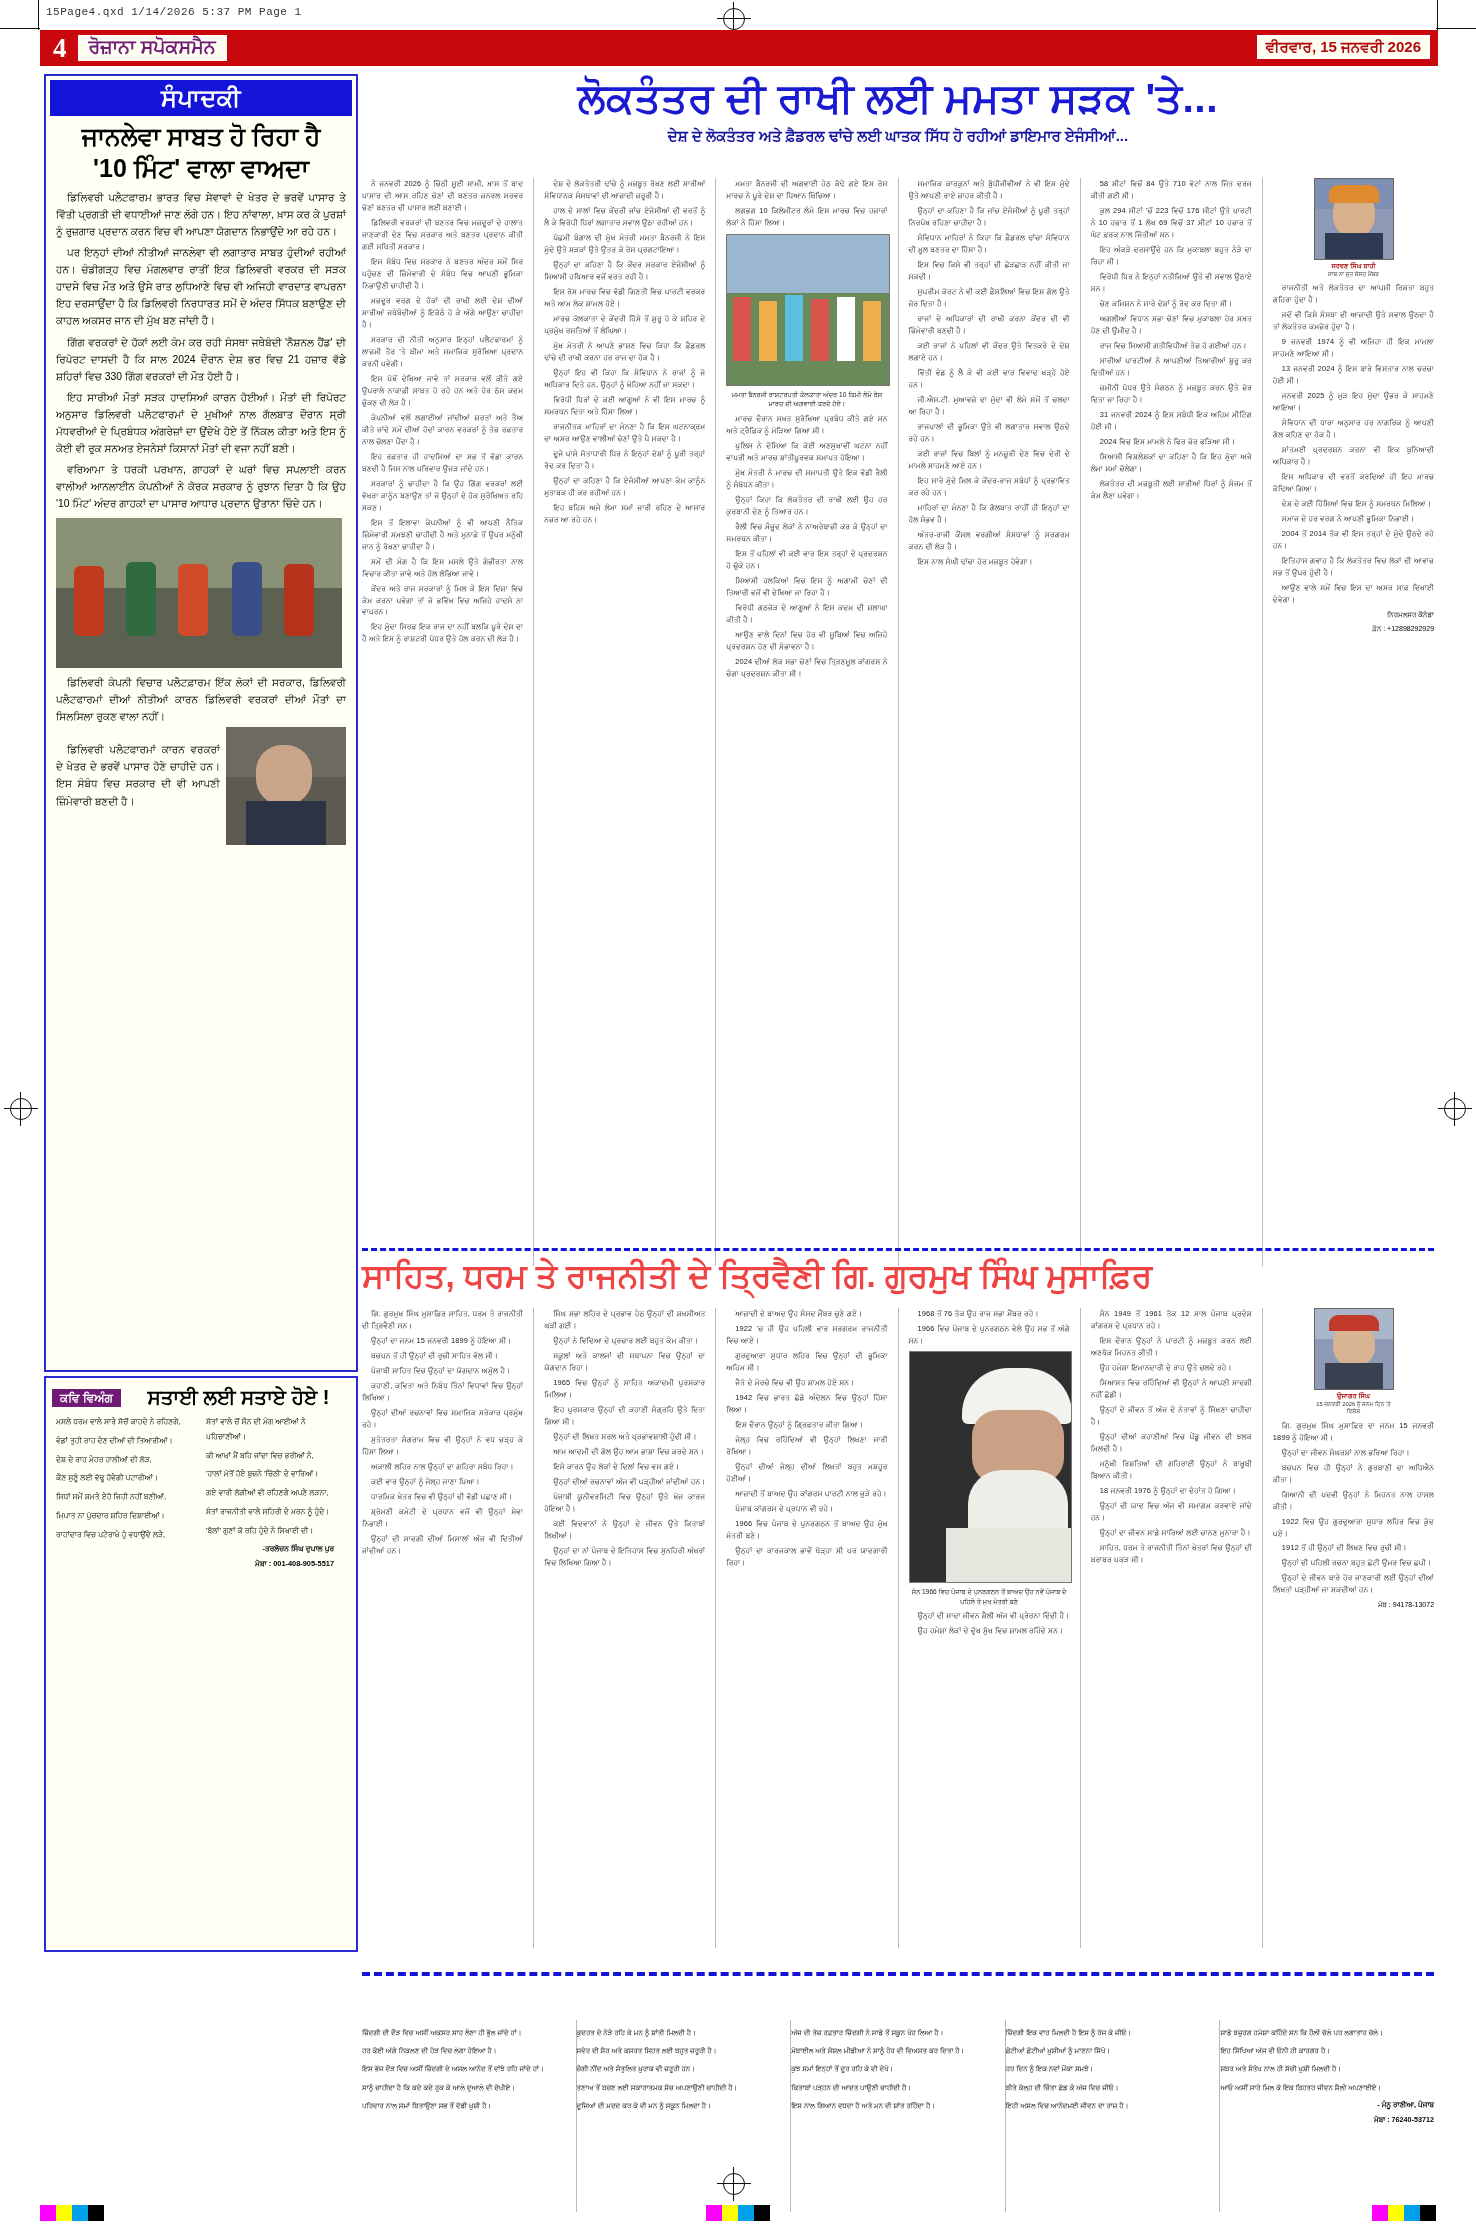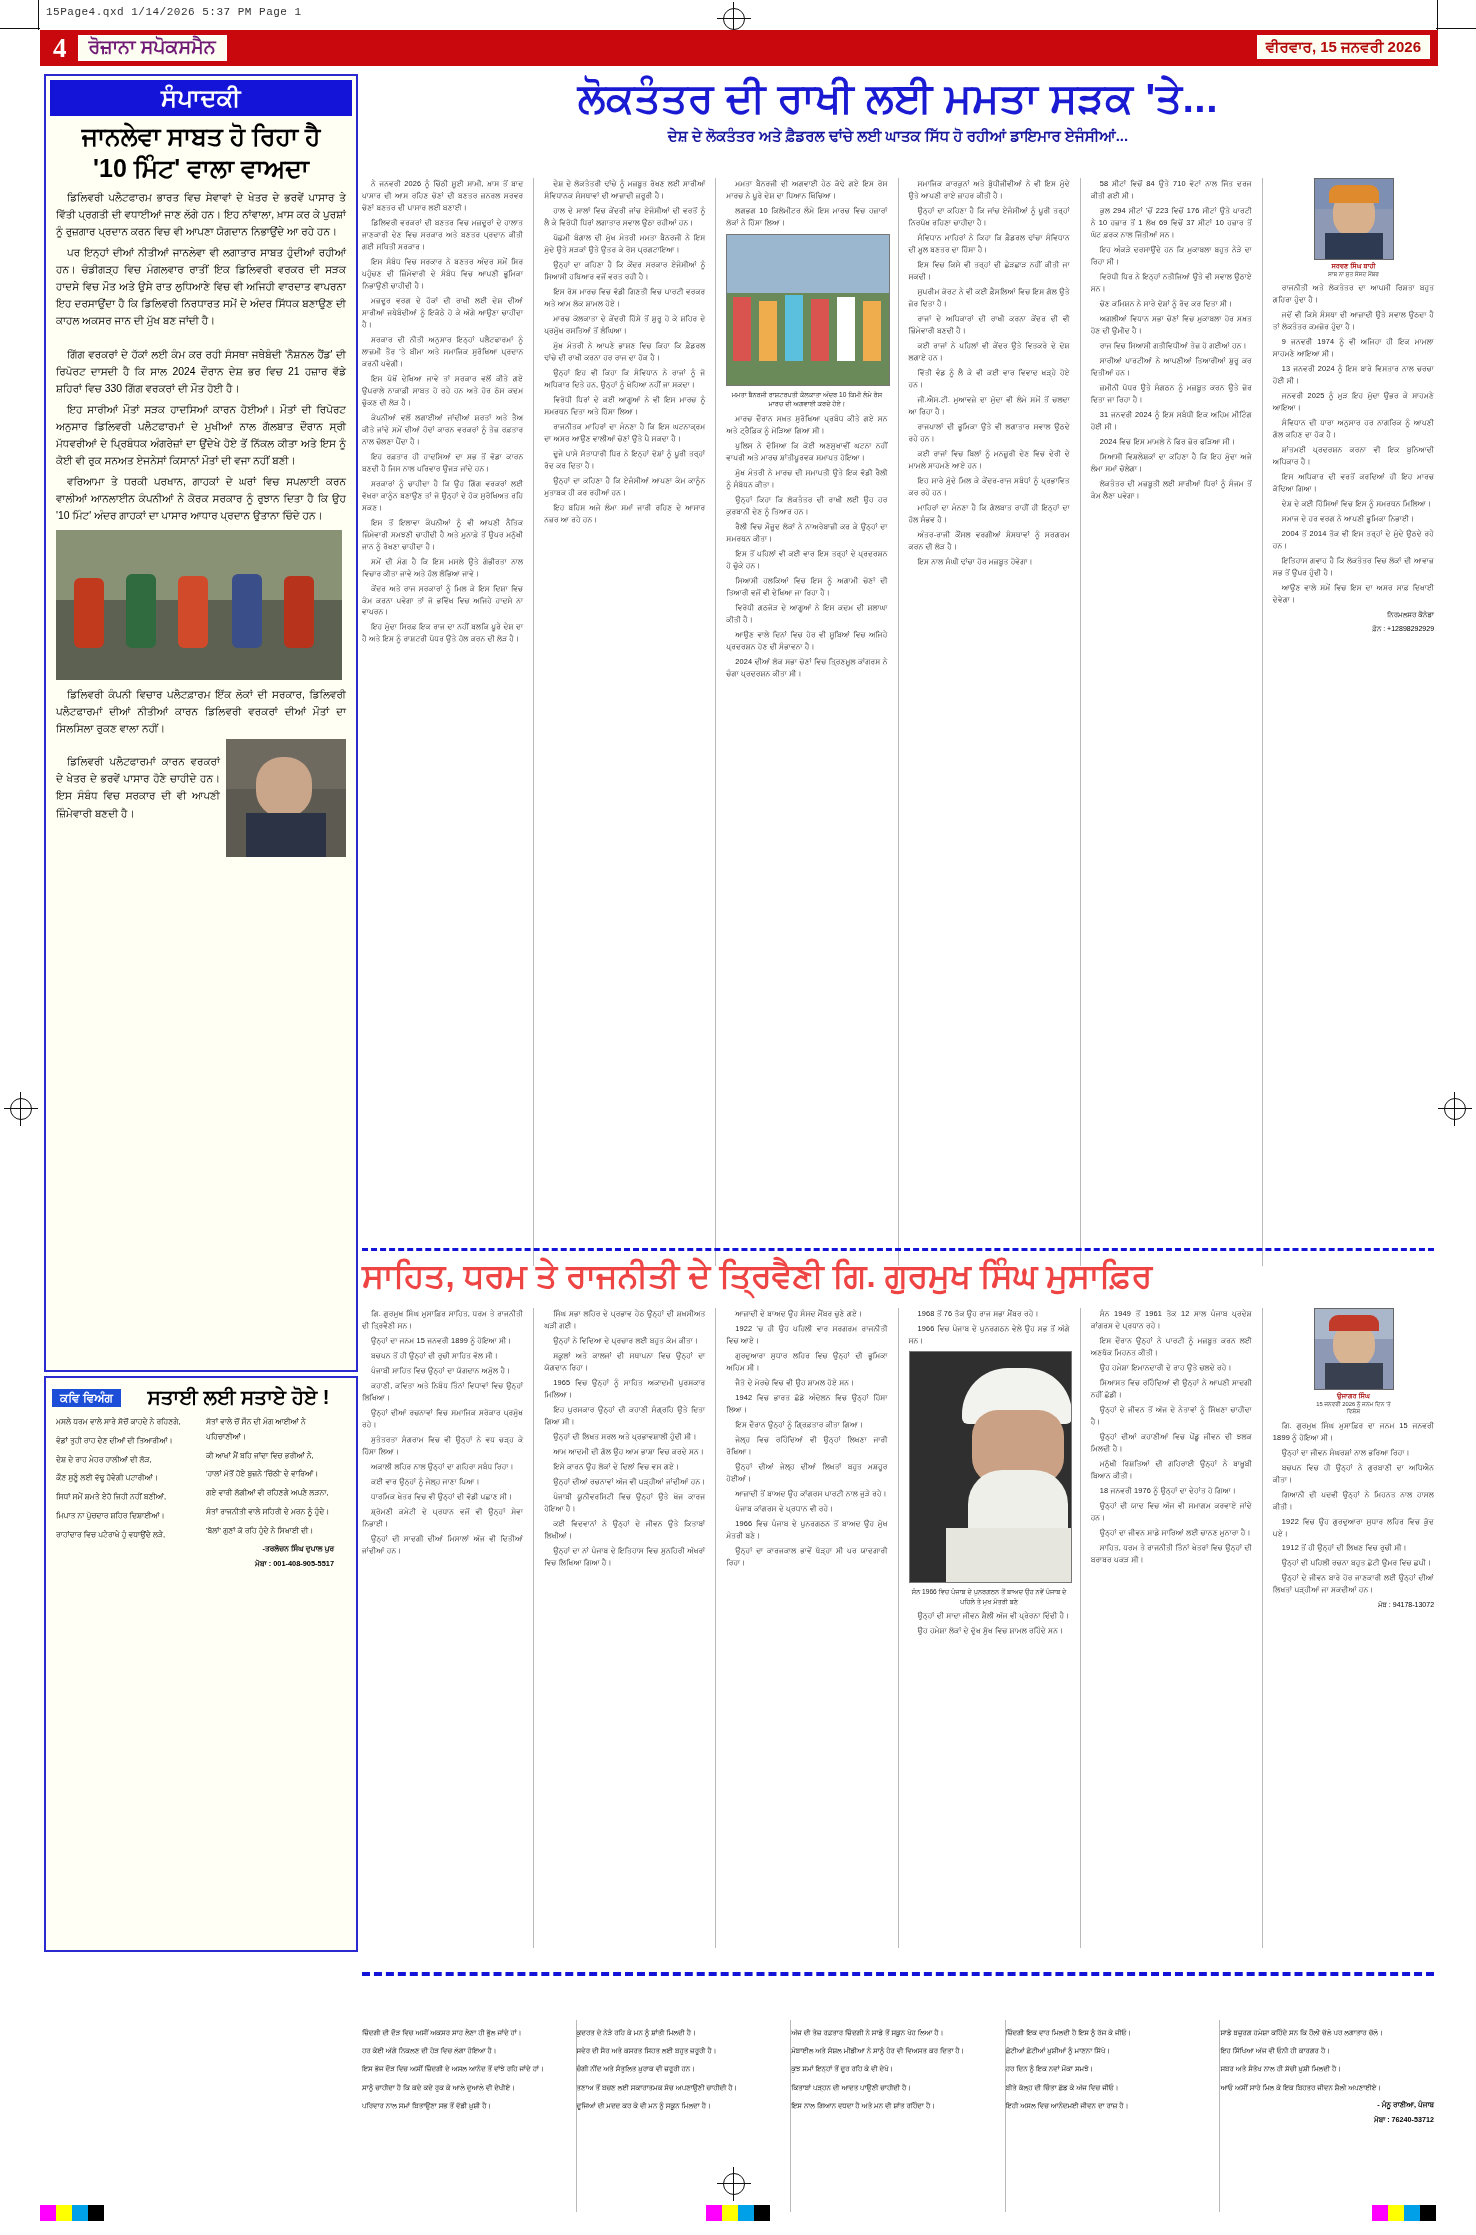--- a/index.html
+++ b/index.html
@@ -71,21 +71,21 @@
   .dashrule{height:0;border-top:3px dashed #1414d8;margin:6px 0;}
 
   
   .art2head{position:absolute;left:322px;top:1228px;width:1072px;text-align:left;font-size:33px;font-weight:bold;line-height:1.1;color:#ef4444;}
   .art2{position:absolute;left:322px;top:1278px;width:1072px;height:640px;}
   .a2photo{width:100%;height:230px;background:#3a3a3a;border:1px solid #777;margin:4px 0;position:relative;overflow:hidden;}
 
   
   .poembox{position:absolute;left:4px;top:1346px;width:310px;height:572px;border:2px solid #2a2ad0;background:#fffff6;}
   .poemtaghead{display:flex;align-items:center;gap:6px;margin:8px 6px 2px;}
-  .poemtag{background:#1d4ed8;color:#fff;font-size:12px;font-weight:bold;padding:2px 8px;white-space:nowrap;}
+  .poemtag{background:#701a75;color:#fff;font-size:12px;font-weight:bold;padding:2px 8px;white-space:nowrap;}
   .poemtitle{font-size:20px;font-weight:bold;flex:1;text-align:center;}
   .poemcols{display:flex;gap:10px;margin:6px 10px;}
   .poemcol{flex:1;font-size:7.6px;line-height:1.95;text-align:left;}
   .poemcol p{margin:0 0 4px 0;}
   .poemsign{font-size:7.4px;text-align:right;font-weight:bold;margin:4px 12px 0;line-height:1.5;}
 
   
   .letterband{position:absolute;left:322px;top:1942px;width:1072px;}
   .lb-dash{height:0;border-top:4px dashed #1414d8;margin-bottom:4px;}
   .lb-bar{position:relative;height:34px;background:#1414d8;display:flex;align-items:center;justify-content:center;margin:0 110px;}
@@ -135,21 +135,21 @@
   <div class="edbox">
     <div class="edbanner">
       <span>ਸੰਪਾਦਕੀ</span>
     </div>
     <div class="edhead">ਜਾਨਲੇਵਾ ਸਾਬਤ ਹੋ ਰਿਹਾ ਹੈ</div>
     <div class="edhead" style="margin-top:0;">'10 ਮਿੰਟ' ਵਾਲਾ ਵਾਅਦਾ</div>
 
     <div class="edbody">
       <div class="lead" style="text-indent:11px;">ਡਿਲਿਵਰੀ ਪਲੈਟਫਾਰਮ ਭਾਰਤ ਵਿਚ ਸੇਵਾਵਾਂ ਦੇ ਖੇਤਰ ਦੇ ਭਰਵੇਂ ਪਾਸਾਰ ਤੇ ਵਿੱਤੀ ਪ੍ਰਗਤੀ ਦੀ ਵਧਾਈਆਂ ਜਾਣ ਲੱਗੇ ਹਨ। ਇਹ ਨਾਂਵਾਲਾ, ਖ਼ਾਸ ਕਰ ਕੇ ਪੁਰਸ਼ਾਂ ਨੂੰ ਰੁਜ਼ਗਾਰ ਪ੍ਰਦਾਨ ਕਰਨ ਵਿਚ ਵੀ ਆਪਣਾ ਯੋਗਦਾਨ ਨਿਭਾਉਂਦੇ ਆ ਰਹੇ ਹਨ।</div>
       <div class="lead" style="text-indent:11px;margin-top:4px;">ਪਰ ਇਨ੍ਹਾਂ ਦੀਆਂ ਨੀਤੀਆਂ ਜਾਨਲੇਵਾ ਵੀ ਲਗਾਤਾਰ ਸਾਬਤ ਹੁੰਦੀਆਂ ਰਹੀਆਂ ਹਨ। ਚੰਡੀਗੜ੍ਹ ਵਿਚ ਮੰਗਲਵਾਰ ਰਾਤੀਂ ਇਕ ਡਿਲਿਵਰੀ ਵਰਕਰ ਦੀ ਸੜਕ ਹਾਦਸੇ ਵਿਚ ਮੌਤ ਅਤੇ ਉਸੇ ਰਾਤ ਲੁਧਿਆਣੇ ਵਿਚ ਵੀ ਅਜਿਹੀ ਵਾਰਦਾਤ ਵਾਪਰਨਾ ਇਹ ਦਰਸਾਉਂਦਾ ਹੈ ਕਿ ਡਿਲਿਵਰੀ ਨਿਰਧਾਰਤ ਸਮੇਂ ਦੇ ਅੰਦਰ ਸਿੱਧਕ ਬਣਾਉਣ ਦੀ ਕਾਹਲ ਅਕਸਰ ਜਾਨ ਦੀ ਮੁੱਖ ਬਣ ਜਾਂਦੀ ਹੈ।</div>
-      <div class="lead" style="text-indent:11px;margin-top:16px;">ਗਿੱਗ ਵਰਕਰਾਂ ਦੇ ਹੱਕਾਂ ਲਈ ਕੰਮ ਕਰ ਰਹੀ ਸੰਸਥਾ ਜਥੇਬੰਦੀ 'ਨੈਸ਼ਨਲ ਹੈਂਡ' ਦੀ ਰਿਪੋਰਟ ਦਾਸਦੀ ਹੈ ਕਿ ਸਾਲ 2024 ਦੌਰਾਨ ਦੇਸ਼ ਭਰ ਵਿਚ 21 ਹਜ਼ਾਰ ਵੱਡੇ ਸ਼ਹਿਰਾਂ ਵਿਚ 330 ਗਿੱਗ ਵਰਕਰਾਂ ਦੀ ਮੌਤ ਹੋਈ ਹੈ।</div>
+      <div class="lead" style="text-indent:11px;margin-top:4px;">ਗਿੱਗ ਵਰਕਰਾਂ ਦੇ ਹੱਕਾਂ ਲਈ ਕੰਮ ਕਰ ਰਹੀ ਸੰਸਥਾ ਜਥੇਬੰਦੀ 'ਨੈਸ਼ਨਲ ਹੈਂਡ' ਦੀ ਰਿਪੋਰਟ ਦਾਸਦੀ ਹੈ ਕਿ ਸਾਲ 2024 ਦੌਰਾਨ ਦੇਸ਼ ਭਰ ਵਿਚ 21 ਹਜ਼ਾਰ ਵੱਡੇ ਸ਼ਹਿਰਾਂ ਵਿਚ 330 ਗਿੱਗ ਵਰਕਰਾਂ ਦੀ ਮੌਤ ਹੋਈ ਹੈ।</div>
       <div class="lead" style="text-indent:11px;margin-top:4px;">ਇਹ ਸਾਰੀਆਂ ਮੌਤਾਂ ਸੜਕ ਹਾਦਸਿਆਂ ਕਾਰਨ ਹੋਈਆਂ। ਮੌਤਾਂ ਦੀ ਰਿਪੋਰਟ ਅਨੁਸਾਰ ਡਿਲਿਵਰੀ ਪਲੈਟਫਾਰਮਾਂ ਦੇ ਮੁਖੀਆਂ ਨਾਲ ਗੱਲਬਾਤ ਦੌਰਾਨ ਸ੍ਰੀ ਮੱਧਵਰੀਆਂ ਦੇ ਪ੍ਰਿਬੰਧਕ ਅੰਗਰੇਜ਼ਾਂ ਦਾ ਉਂਦੇਖੇ ਹੋਏ ਤੋਂ ਨਿੱਕਲ ਕੀਤਾ ਅਤੇ ਇਸ ਨੂੰ ਕੋਈ ਵੀ ਰੁਕ ਸਨਅਤ ਏਜਨੇਸਾਂ ਕਿਸਾਨਾਂ ਮੌਤਾਂ ਦੀ ਵਜਾ ਨਹੀਂ ਬਣੀ।</div>
       <div class="lead" style="text-indent:11px;margin-top:4px;">ਵਰਿਆਮਾ ਤੇ ਧਰਕੀ ਪਰਖਾਨ, ਗਾਹਕਾਂ ਦੇ ਘਰਾਂ ਵਿਚ ਸਪਲਾਈ ਕਰਨ ਵਾਲੀਆਂ ਆਨਲਾਈਨ ਕੰਪਨੀਆਂ ਨੇ ਕੋਰਕ ਸਰਕਾਰ ਨੂੰ ਰੁਝਾਨ ਦਿਤਾ ਹੈ ਕਿ ਉਹ '10 ਮਿੰਟ' ਅੰਦਰ ਗਾਹਕਾਂ ਦਾ ਪਾਸਾਰ ਆਧਾਰ ਪ੍ਰਦਾਨ ਉਤਾਨਾ ਚਿੰਦੇ ਹਨ।</div>
 
       <div class="edphoto">
         <div class="imgline" style="left:0;top:0;width:286px;height:70px;background:#8a9276;"></div>
         <div class="imgline" style="left:0;top:70px;width:286px;height:80px;background:#5c6152;"></div>
         <div class="imgline" style="left:18px;top:48px;width:30px;height:70px;background:#c23a1e;border-radius:6px;"></div>
         <div class="imgline" style="left:70px;top:44px;width:30px;height:74px;background:#2f6b3e;border-radius:6px;"></div>
         <div class="imgline" style="left:122px;top:46px;width:30px;height:72px;background:#d14a2a;border-radius:6px;"></div>
         <div class="imgline" style="left:176px;top:44px;width:30px;height:74px;background:#3a4f8a;border-radius:6px;"></div>

